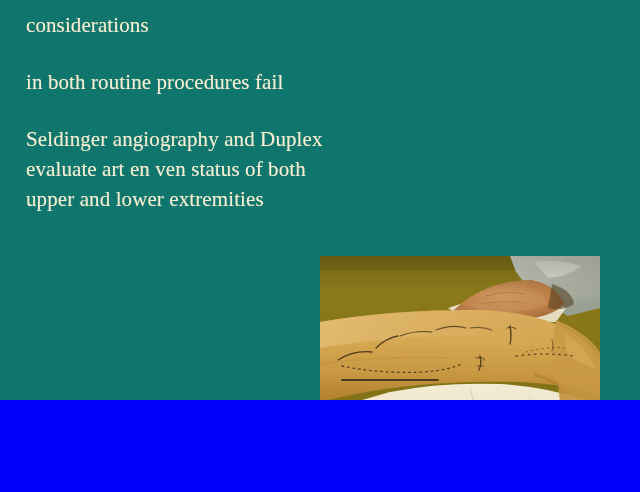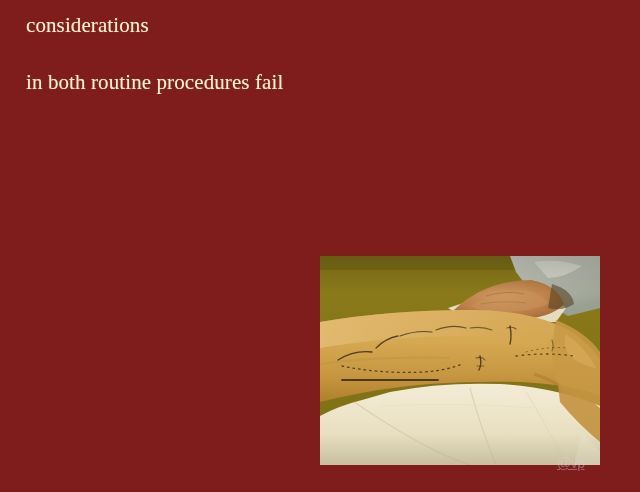--- a/index.html
+++ b/index.html
@@ -9,22 +9,22 @@
   body {
     width: 640px;
     height: 492px;
     background: #0000ff;
     font-family: "Liberation Serif", "DejaVu Serif", serif;
     overflow: hidden;
   }
   #slide {
     position: relative;
     width: 640px;
-    height: 492px;
-    background: #7f1d1d;
+    height: 400px;
+    background: #0f766e;
     overflow: hidden;
   }
 
   
   .text-layer {
     position: absolute;
     left: 26px;
     top: 10px;
     width: 420px;
   }
@@ -77,20 +77,25 @@
 <body>
 
 <div id="slide">
 
   <div class="text-layer">
 
     <div class="slide-line gap-after">considerations</div>
 
     <div class="slide-line gap-after">in both routine procedures fail</div>
 
+    <div class="para">
+      <div class="slide-line">Seldinger angiography and Duplex</div>
+      <div class="slide-line">evaluate art en ven status of both</div>
+      <div class="slide-line">upper and lower extremities</div>
+    </div>
 
   </div>
 
   <div id="photo">
     <svg viewBox="0 0 280 209" preserveAspectRatio="none">
       <defs>
         <linearGradient id="gGreen" x1="0" y1="0" x2="0" y2="1">
           <stop offset="0%" stop-color="#8d7c1b"></stop>
           <stop offset="100%" stop-color="#7d6d15"></stop>
         </linearGradient>

